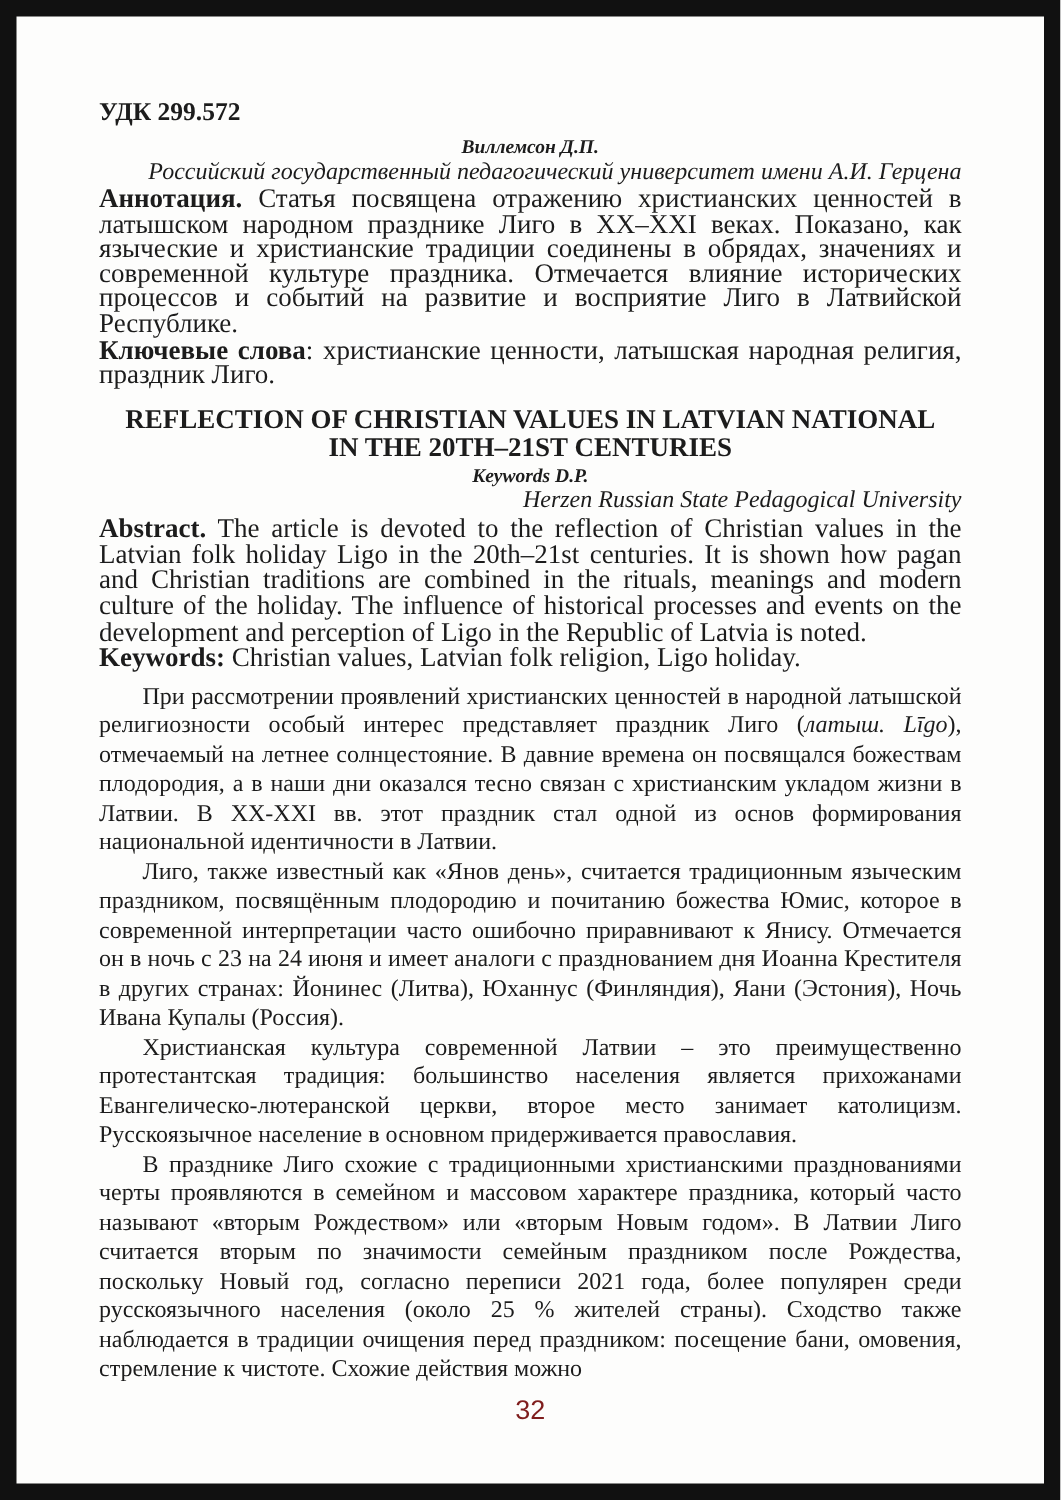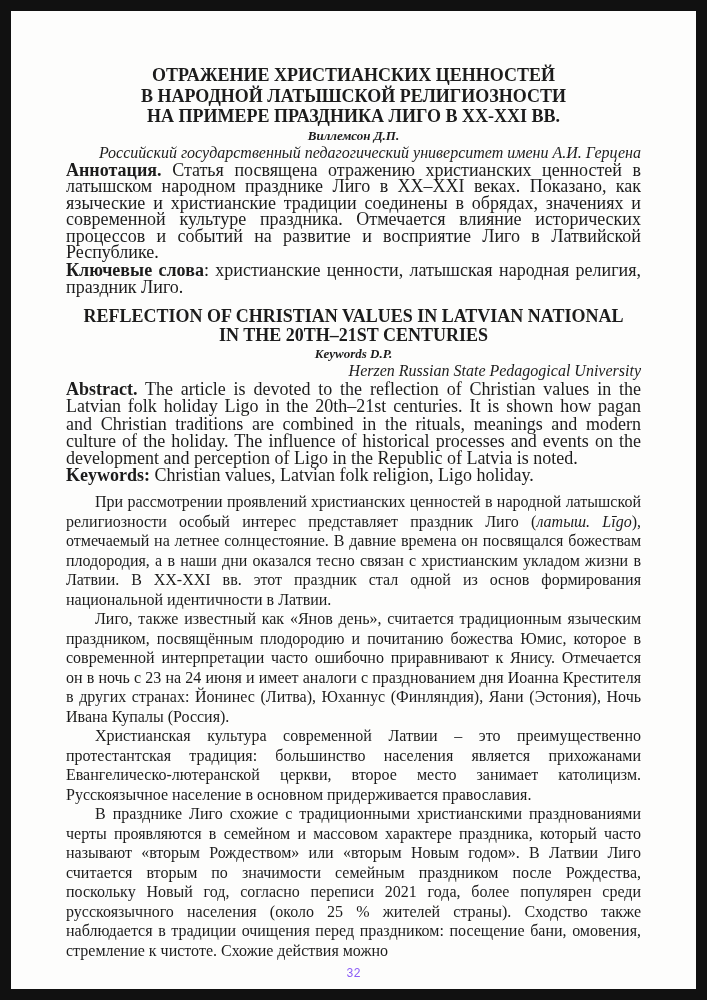--- a/index.html
+++ b/index.html
@@ -66,38 +66,34 @@
   .body-text p{
     font-size:16px;
     line-height:19.5px;
     text-align:justify;
     text-indent:29px;
     margin:0;
   }
   .body-text .i{font-style:italic;}
   .page-number{
     text-align:center;
-    font-family:Liberation Mono, monospace;
-    font-size:12px;
-    color:#8b5cf6;
+    font-family:Liberation Sans, sans-serif;
+    font-size:18px;
+    color:#7f1d1d;
     margin-top:7px;
   }
 </style>
 </head>
 <body>
 
 <div class="frame">
   <div class="page">
 
+    <div class="udc">УДК 299.572</div>
 
-    <h1 class="title">
-      <span>ОТРАЖЕНИЕ ХРИСТИАНСКИХ ЦЕННОСТЕЙ</span>
-      <span>В НАРОДНОЙ ЛАТЫШСКОЙ РЕЛИГИОЗНОСТИ</span>
-      <span>НА ПРИМЕРЕ ПРАЗДНИКА ЛИГО В XX-XXI ВВ.</span>
-    </h1>
 
     <p class="byline">Виллемсон Д.П.</p>
     <p class="affil">Российский государственный педагогический университет имени А.И. Герцена</p>
 
     <p class="abstract"><span class="b">Аннотация.</span><span> Статья посвящена отражению христианских ценностей в латышском народном празднике Лиго в XX–XXI веках. Показано, как языческие и христианские традиции соединены в обрядах, значениях и современной культуре праздника. Отмечается влияние исторических процессов и событий на развитие и восприятие Лиго в Латвийской Республике.</span></p>
     <p class="abstract"><span class="b">Ключевые слова</span><span>: христианские ценности, латышская народная религия, праздник Лиго.</span></p>
 
     <h2 class="title title-en">
       <span>REFLECTION OF CHRISTIAN VALUES IN LATVIAN NATIONAL</span>
       <span>IN THE 20TH–21ST CENTURIES</span>

